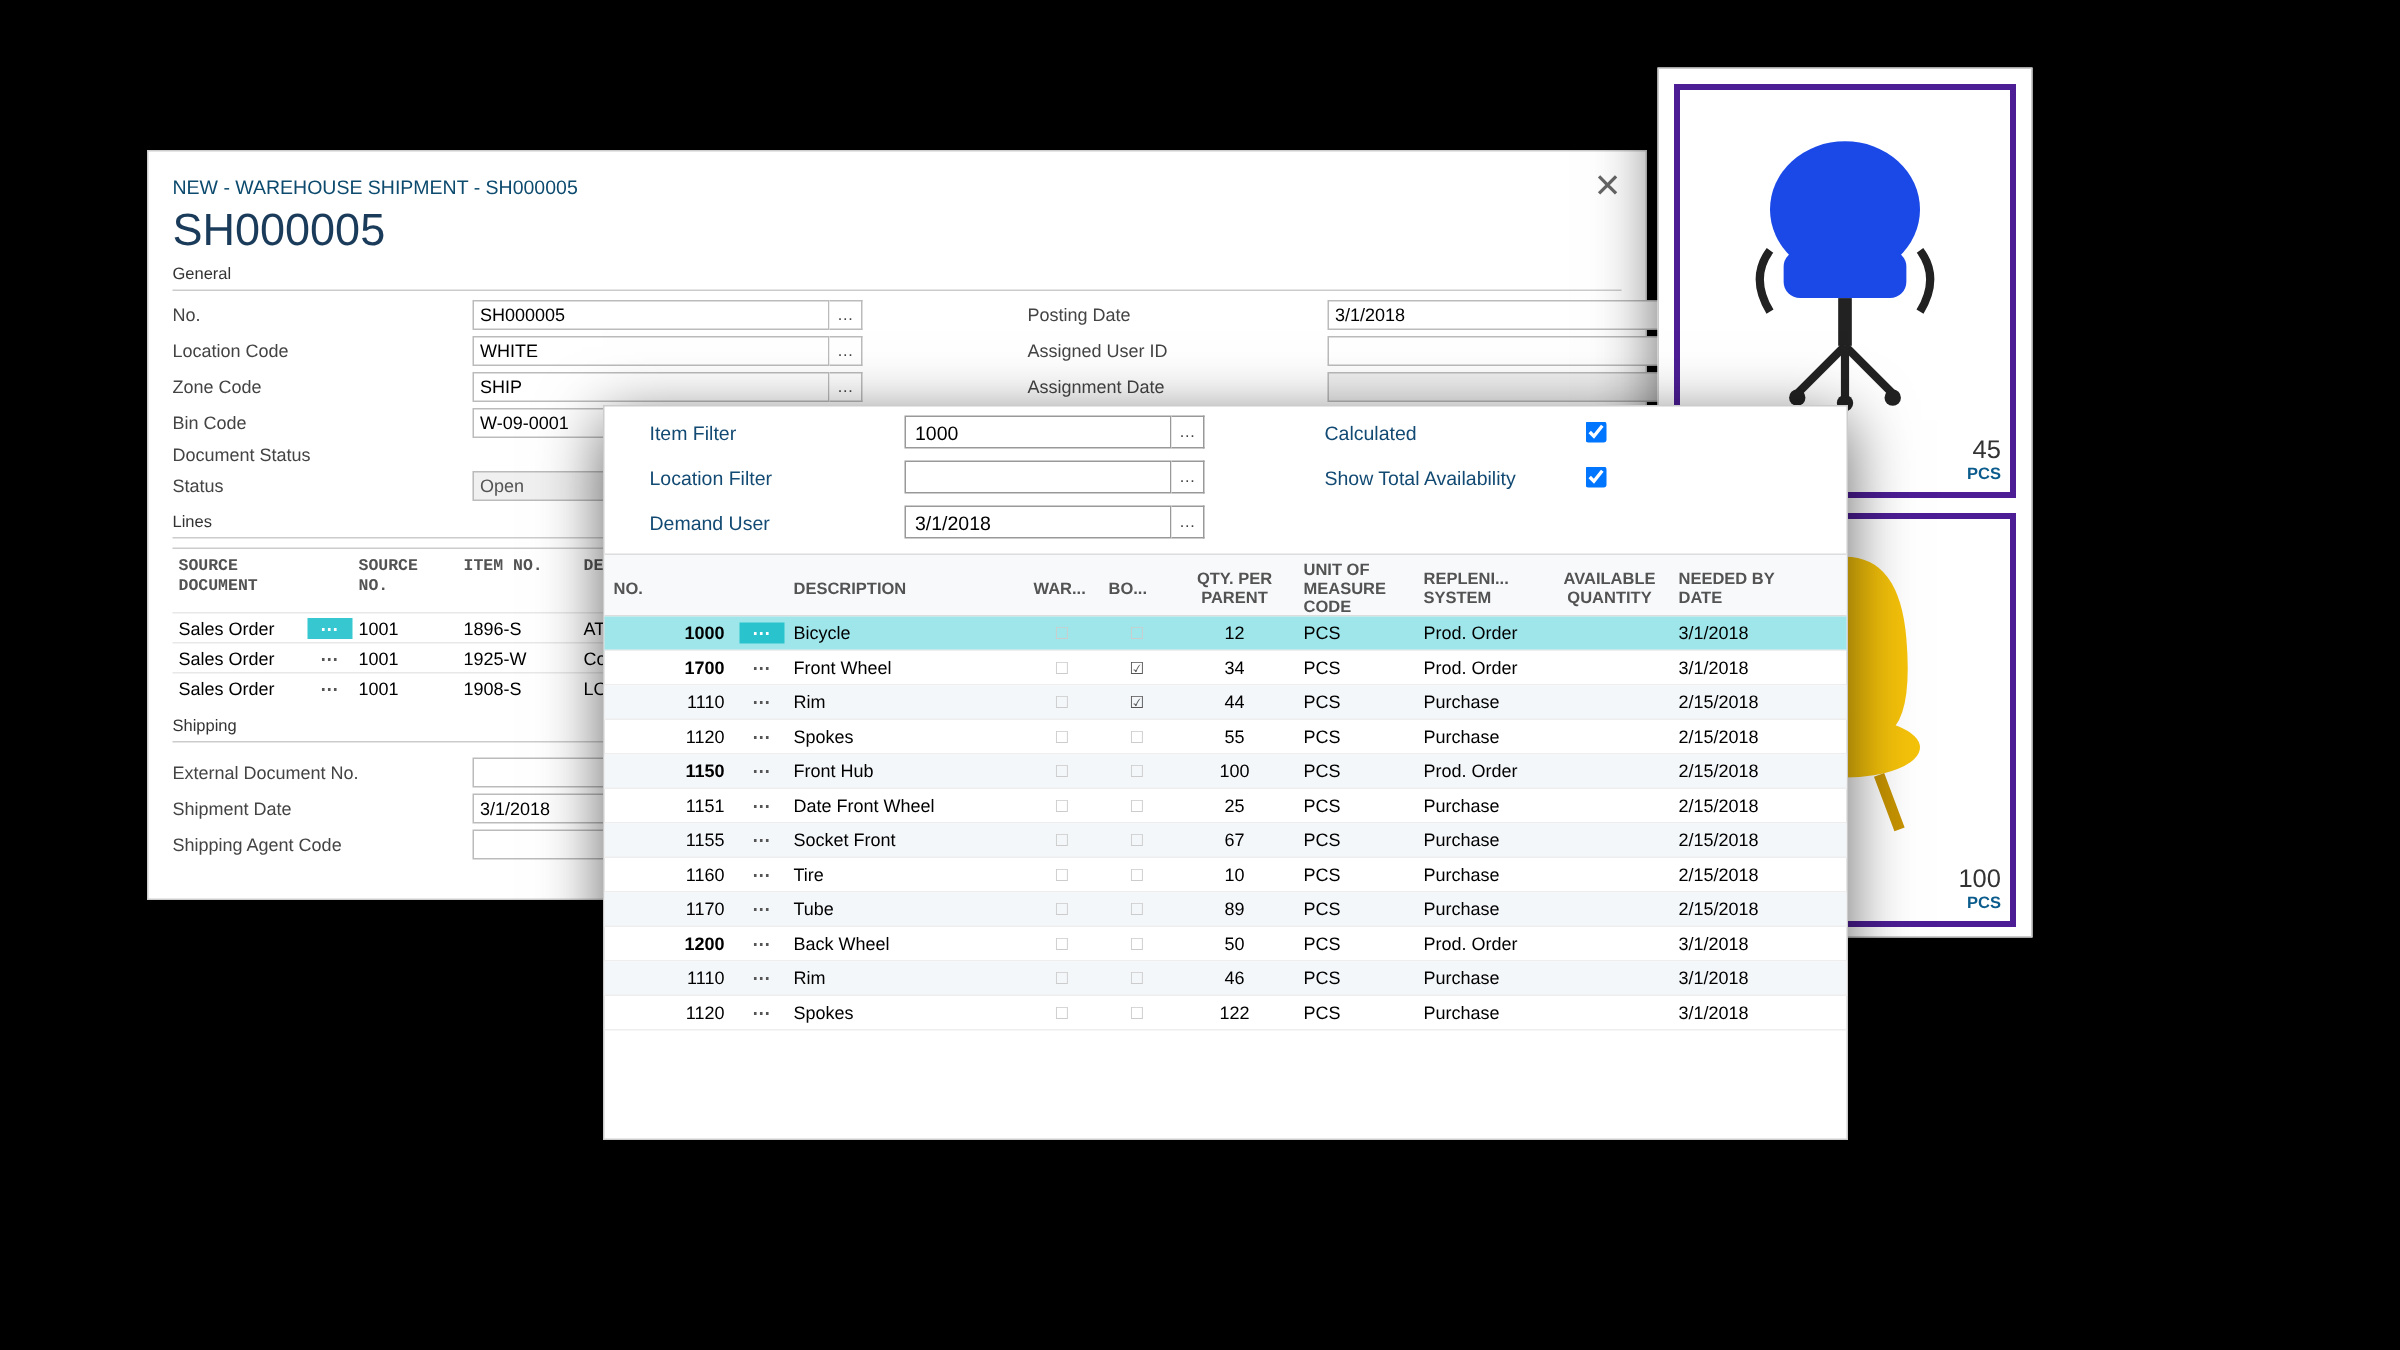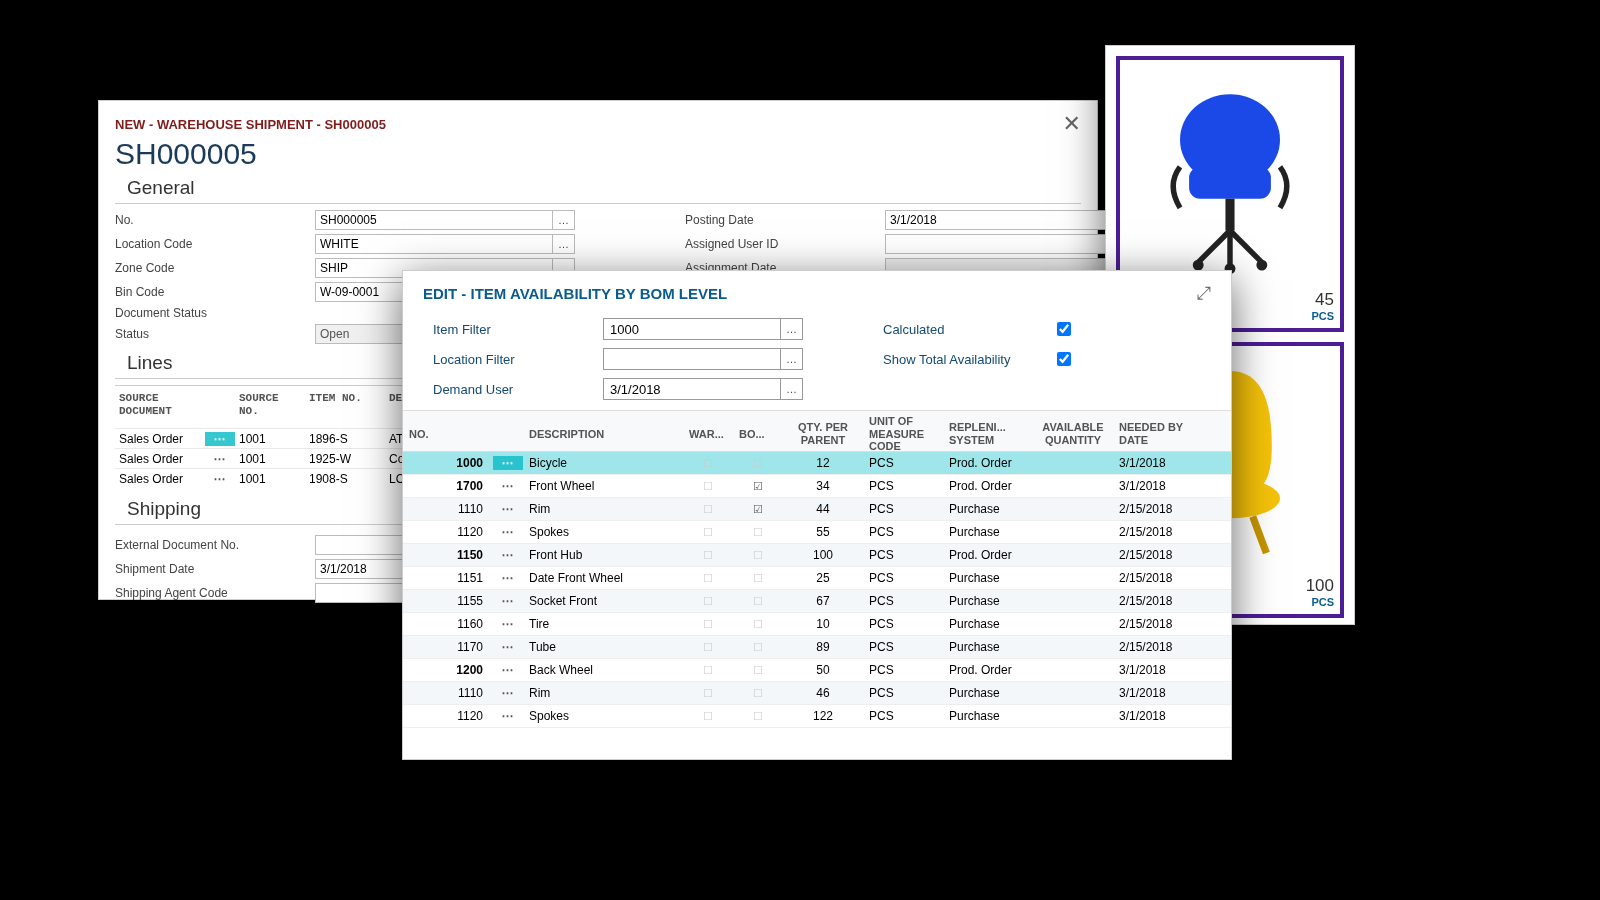--- a/index.html
+++ b/index.html
@@ -1,24 +1,24 @@
 <!DOCTYPE html>
 <html><head>
 <meta charset="utf-8">
 <style>
   * { box-sizing: border-box; font-family: "Segoe UI", Arial, sans-serif; }
   body { margin:0; background:#000; width:1600px; height:900px; position:relative; overflow:hidden; }
   .window { position:absolute; background:#fff; border:1px solid #ccc; box-shadow:0 10px 40px rgba(0,0,0,0.6); }
   
   #win-shipment { left:98px; top:100px; width:1000px; height:500px; }
   .title-bar { display:flex; justify-content:space-between; align-items:center; padding:10px 16px 0 16px; }
-  .title-caption { color:#7f1d1d; font-size:13px; font-weight:700; }
+  .title-caption { color:#0c4a6e; font-size:13px; font-weight:400; }
   .close-x { font-size:22px; color:#666; cursor:pointer; }
   .big-title { font-size:30px; color:#1b3b5a; padding:0 16px 6px; }
-  .section-head { font-size:19px; color:#333; padding:0 16px 2px;margin-left:12px; }
+  .section-head { font-size:11px; color:#333; padding:0 16px 2px; }
   .hr { height:1px; background:#ccc; margin:2px 16px 6px; }
   .form-grid { display:grid; grid-template-columns: 200px 260px 40px 70px 200px 260px 20px; column-gap:0; row-gap:4px; padding:0 16px; font-size:12px; color:#3b3b3b; align-items:center; }
   .lbl { color:#444; }
   .inp { display:flex; }
   .inp input { flex:1; height:20px; border:1px solid #bbb; padding:0 4px; font-size:12px; background:#fff; }
   .inp.readonly input { background:#f0f0f0; }
   .lookup { width:22px; height:20px; border:1px solid #bbb; border-left:none; text-align:center; font-size:11px; color:#444; cursor:pointer; background:#fff; display:flex; align-items:center; justify-content:center; }
   .plain-val { font-size:12px; color:#333; padding-left:2px; }
   .lines-table { margin:6px 16px 0; font-size:12px; border-top:1px solid #ccc; }
   .lines-head, .lines-row { display:grid; grid-template-columns:90px 30px 70px 80px 80px; }
@@ -245,24 +245,20 @@
         <div>Chair, yellow</div>
     <div class="qty">
           <div style="font-size:17px">100</div>
           <div class="unit">PCS</div>
         </div>
       </div>
     </div>
   </div>
 
 <div id="win-bom" class="window">
-  <div class="title-bar">
-    <div class="bom-title">EDIT - ITEM AVAILABILITY BY BOM LEVEL</div>
-    <div class="expand-icon">⤢</div>
-  </div>
   <div class="opt-grid">
     <div>Item Filter</div>
     <div class="inp" style="display:flex">
         <input type="text" value="1000" style="">
         <div class="lookup">…</div>
       </div>
     <div></div>
       <div></div>
     <div>Calculated</div>
     <div><input type="checkbox" checked="" style=""></div>

